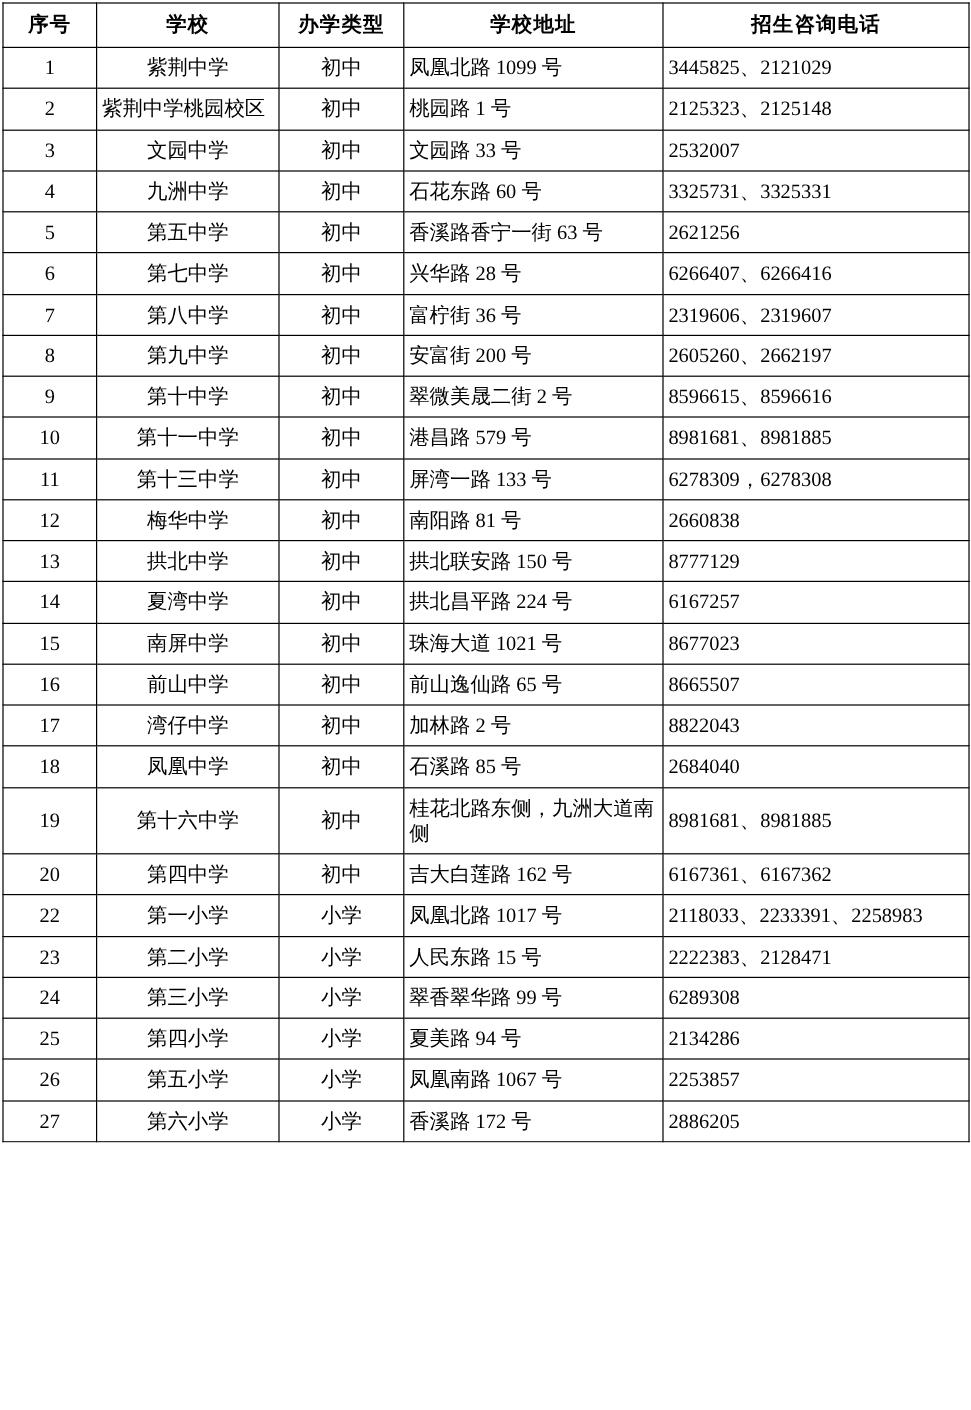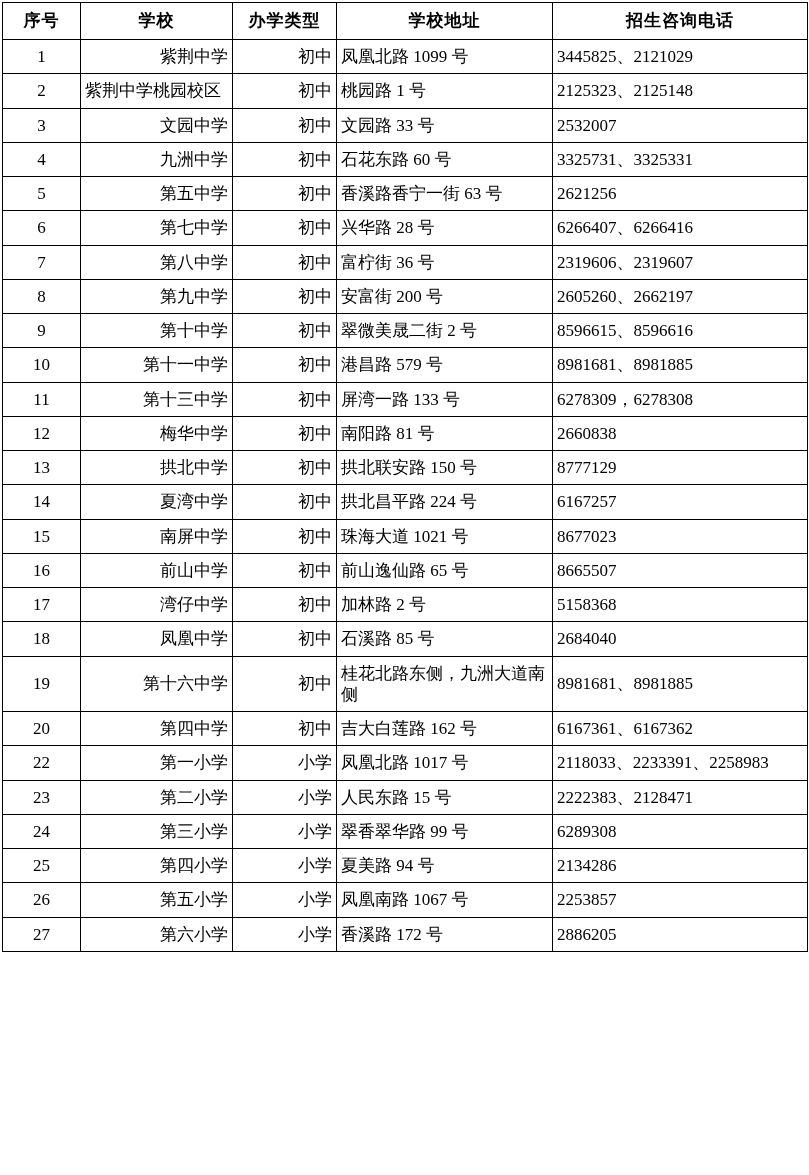--- a/index.html
+++ b/index.html
@@ -42,24 +42,24 @@
     font-weight: bold;
     text-align: center;
     height: 26px;
     padding: 5px 4px;
     letter-spacing: 1px;
   }
   td.idx {
     text-align: center;
   }
   td.school {
-    text-align: right;
+    text-align: center;
   }
   td.type {
-    text-align: right;
+    text-align: center;
     padding-left: 10px;
     margin-top: 27px;
   }
   td.addr {
     text-align: left;
     padding-left: 12px;
   }
   td.phone {
     text-align: left;
     padding-left: 10px;
@@ -201,21 +201,21 @@
         <td class="school">前山中学</td>
         <td class="type">初中</td>
         <td class="addr">前山逸仙路 65 号</td>
         <td class="phone">8665507</td>
       </tr>
       <tr>
         <td class="idx">17</td>
         <td class="school">湾仔中学</td>
         <td class="type">初中</td>
         <td class="addr">加林路 2 号</td>
-        <td class="phone">5158368</td>
+        <td class="phone">8822043</td>
       </tr>
       <tr>
         <td class="idx">18</td>
         <td class="school">凤凰中学</td>
         <td class="type">初中</td>
         <td class="addr">石溪路 85 号</td>
         <td class="phone">2684040</td>
       </tr>
       <tr>
         <td class="idx">19</td>

